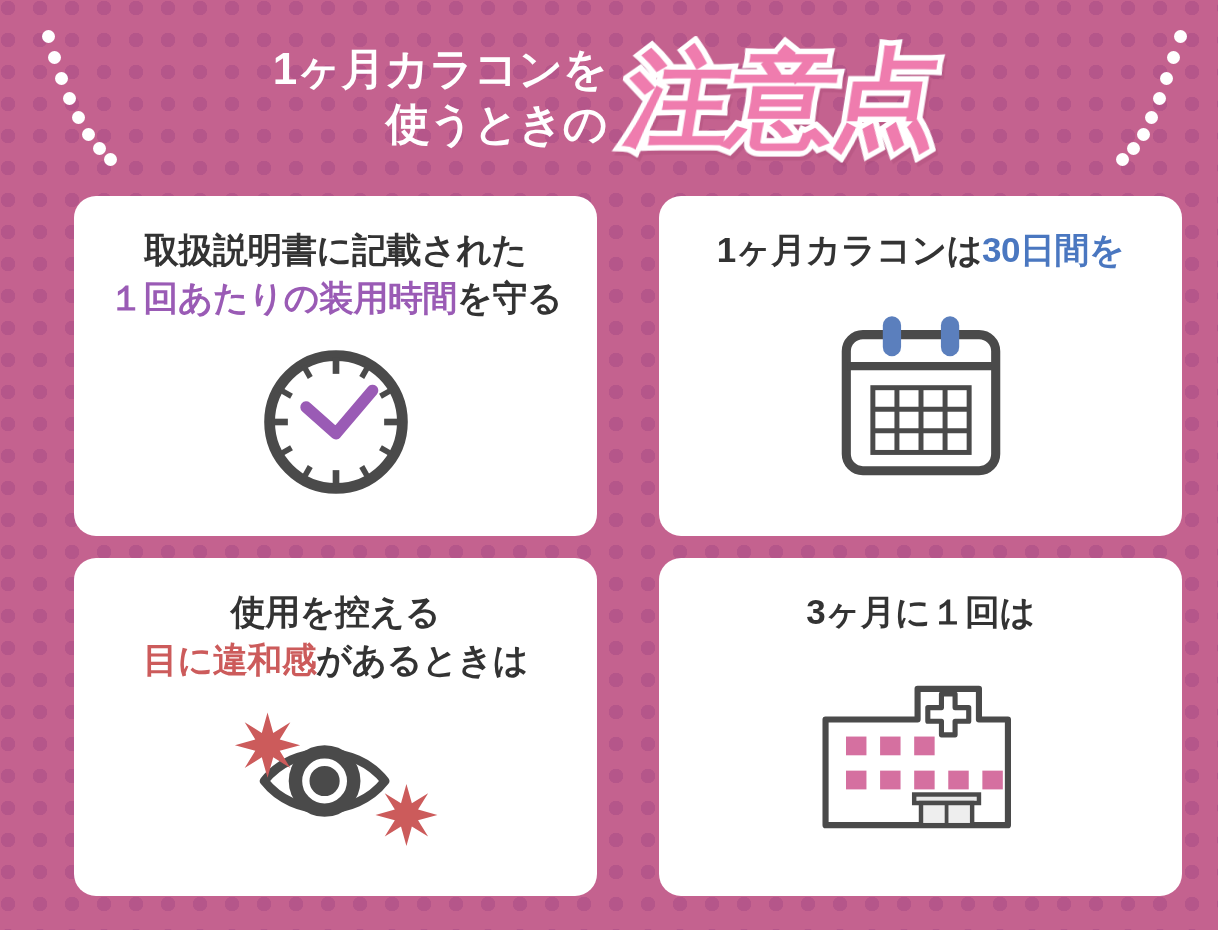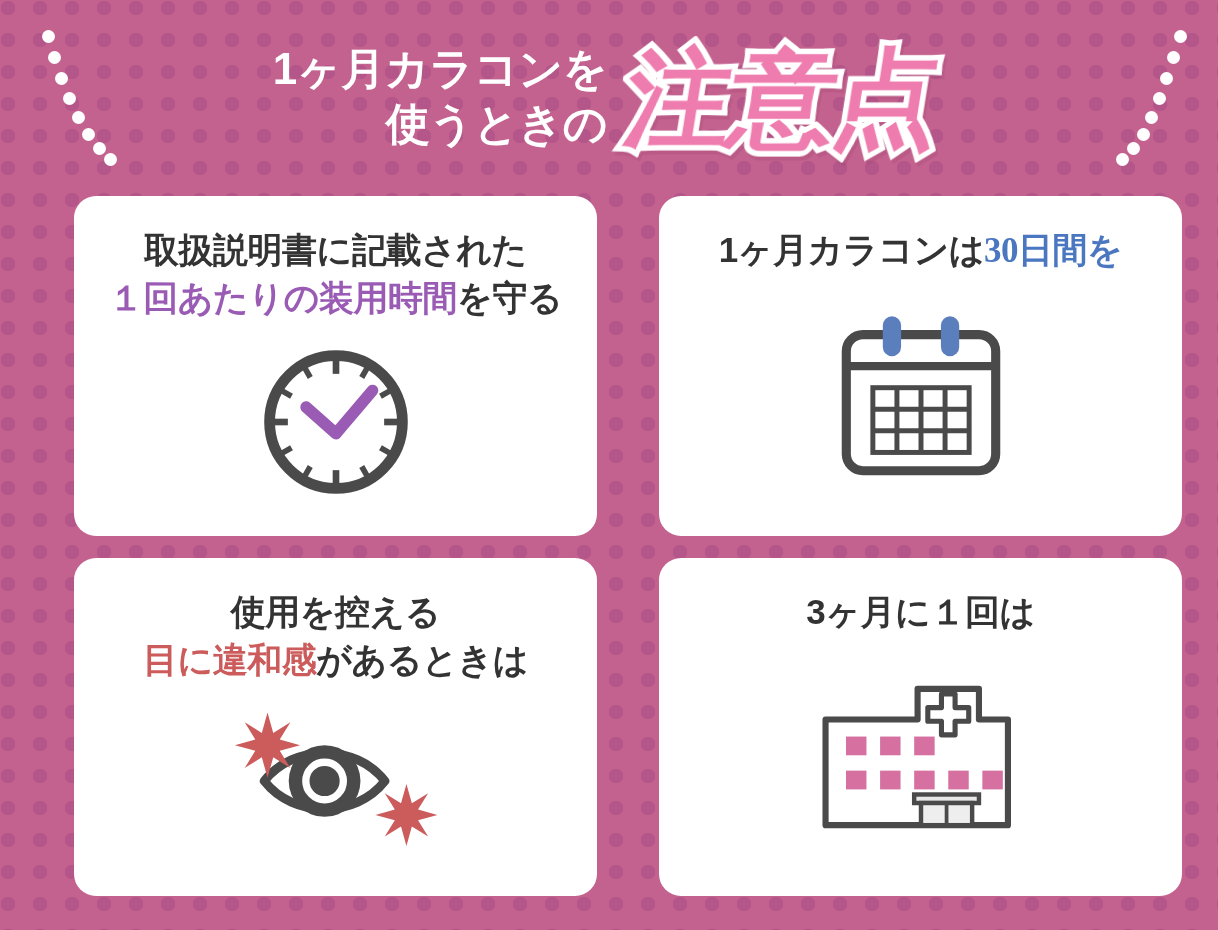--- a/index.html
+++ b/index.html
@@ -112,21 +112,21 @@
     font-size: 35px;
     font-weight: bold;
     line-height: 1.36;
     color: #333333;
     letter-spacing: -0.5px;
     white-space: nowrap;
   }
   .card-text .tline { display: block; }
 
   .hl-purple { color: #9a5bb5; font-family: Liberation Mono, monospace; }
-  .hl-blue   { color: #4a77c0; font-family: Liberation Serif, serif; }
+  .hl-blue   { color: #4a77c0; }
   .hl-red    { color: #cc5b5b; }
   .hl-pink   { color: #d95797; }
 
   .card-icon {
     flex: 1;
     display: flex;
     align-items: center;
     justify-content: center;
     width: 100%;
   }

